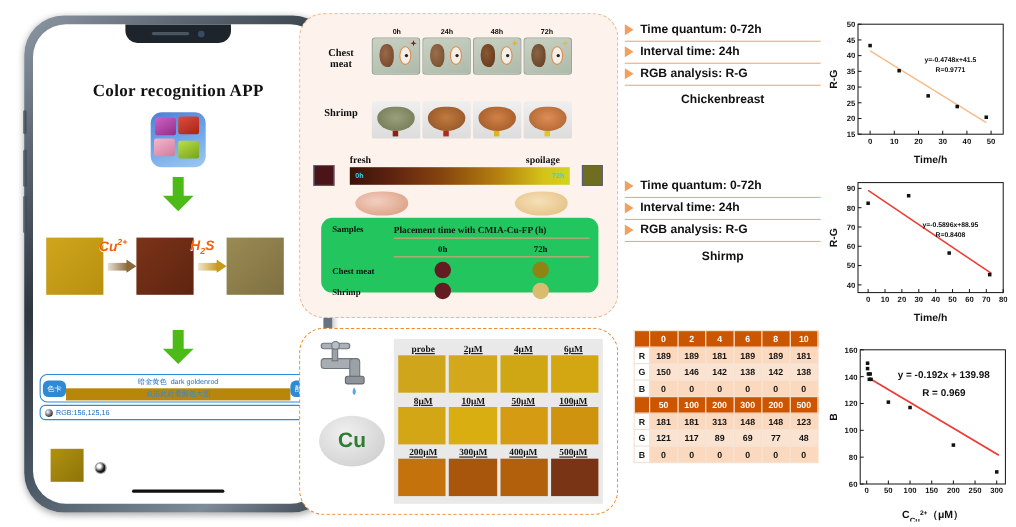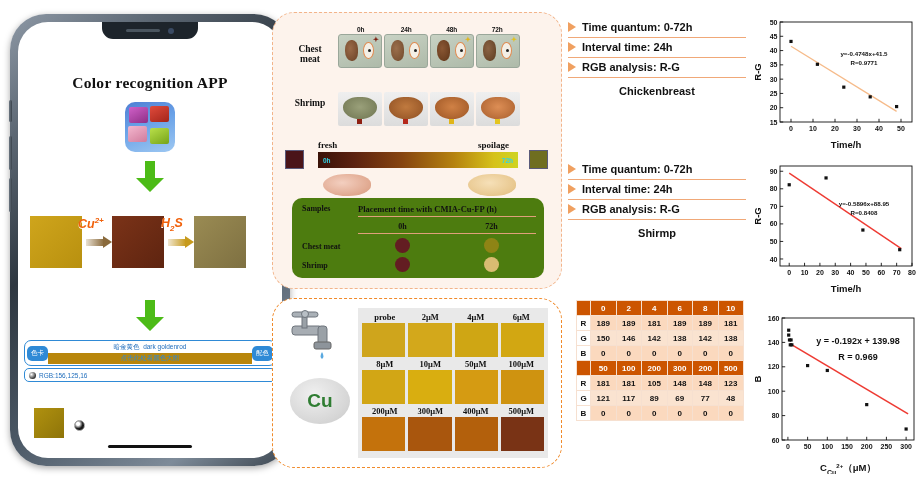--- a/index.html
+++ b/index.html
@@ -5,21 +5,21 @@
   * { box-sizing: border-box; }
   html, body { margin:0; padding:0; }
   body {
     width:924px; height:479px; position:relative;
     background:#ffffff;
     font-family:"Liberation Serif", serif;
     overflow:hidden;
   }
 
   
-  #phone-panel { position:absolute; left:10px; top:14px; width:280px; height:452px; }
+  #phone-panel { position:absolute; left:22px; top:14px; width:280px; height:452px; }
   .phone-frame {
     position:absolute; inset:0;
     border-radius:36px;
     background:linear-gradient(140deg,#8e99a6 0%,#5c6773 18%,#2e3740 40%,#495663 62%,#7e8b99 85%,#3b454f 100%);
     padding:5px;
     box-shadow:0 2px 7px rgba(0,0,0,.35);
   }
   .phone-screen {
     position:absolute; left:8px; top:8px; right:8px; bottom:8px;
     background:#fff; border-radius:30px; overflow:hidden;
@@ -174,22 +174,22 @@
                    font-family:"Liberation Sans", sans-serif; }
   .end-sq { position:absolute; top:150px; width:19px; height:19px; border:1px solid #5a5a7a; }
   #end-l { left:285px; background:#4a1418; }
   #end-r { left:529px; background:#6f6e20; }
   .meat-photo { position:absolute; top:174px; height:22px; border-radius:50% 45% 48% 52%; }
   #photo-fresh { left:323px; width:48px;
     background:radial-gradient(ellipse at 40% 40%,#f3cfc0,#e0a88f 70%,#caa185); }
   #photo-spoil { left:468px; width:48px;
     background:radial-gradient(ellipse at 45% 40%,#f6e0b8,#e8c78e 70%,#d7b277); }
 
-  .samples-card { position:absolute; left:292px; top:198px; width:252px; height:80px;
-    background:#4d7c0f; border-radius:10px;padding-left:44px; }
+  .samples-card { position:absolute; left:292px; top:198px; width:252px; height:68px;
+    background:#22c55e; border-radius:10px;padding-left:44px; }
   .sc-samples { position:absolute; left:10px; top:6px; font-size:8px; font-weight:bold; color:#111; }
   .sc-title { position:absolute; left:66px; top:6px; right:8px; font-size:8.5px;
               font-weight:bold; color:#111; 
               border-bottom:1px solid #e0a07a; padding-bottom:2px; }
   .sc-times { position:absolute; left:66px; right:8px; top:24px; display:flex;
               border-bottom:1px solid #e0a07a; padding-bottom:2px; }
   .sc-times span { flex:1; text-align:center; font-size:8px; font-weight:bold; color:#111; }
   .sc-rowlabel { position:absolute; left:10px; font-size:8px; font-weight:bold; color:#111; }
   #sr-1 { top:44px; } #sr-2 { top:63px; }
   .sc-dots { position:absolute; left:66px; right:8px; display:flex; }
@@ -199,21 +199,21 @@
 
   
   .faucet { position:absolute; left:288px; top:310px; width:62px; height:52px; }
   .cu-badge { position:absolute; left:290px; top:378px; width:60px; height:46px;
     border-radius:50%; background:radial-gradient(ellipse at 40% 35%,#f0f0f0,#d5d5d5 70%,#c3c3c3);
     display:flex; align-items:center; justify-content:center;
     font-size:19px; font-weight:bold; color:#2f7d32; font-family:"Liberation Sans", sans-serif; }
   .conc-grid { position:absolute; left:358px; top:308px; width:190px; height:150px;
     background:#e9e9e9; padding:4px; }
   .cg-rowlabels { display:flex; }
-  .cg-rowlabels span { flex:1; text-align:center; font-size:8.5px; font-weight:bold; color:#111; }
+  .cg-rowlabels span { flex:1; text-align:center; font-size:8.5px; font-weight:bold; color:#111;text-decoration:underline; }
   .cg-swatches { display:flex; gap:3px; margin:1px 0 2px; }
   .cg-swatches div { flex:1; height:34px; }
 
   
   .bullets { position:absolute; width:178px; }
   #bullets-1 { left:568px; top:18px; }
   #bullets-2 { left:568px; top:160px; }
   .brow { display:flex; align-items:center; gap:6px; padding:3px 0 4px;
           border-bottom:1.4px solid #f0a878; }
   .tri { width:0; height:0; border-top:5px solid transparent; border-bottom:5px solid transparent;
@@ -552,21 +552,21 @@
           <th>100</th>
           <th>200</th>
           <th>300</th>
           <th>200</th>
           <th>500</th>
         </tr>
         <tr>
           <td class="lbl">R</td>
           <td class="val">181</td>
           <td class="val">181</td>
-          <td class="val">105</td>
+          <td class="val">313</td>
           <td class="val">148</td>
           <td class="val">148</td>
           <td class="val">123</td>
         </tr>
         <tr class="alt">
           <td class="lbl">G</td>
           <td class="val">121</td>
           <td class="val">117</td>
           <td class="val">89</td>
           <td class="val">69</td>

